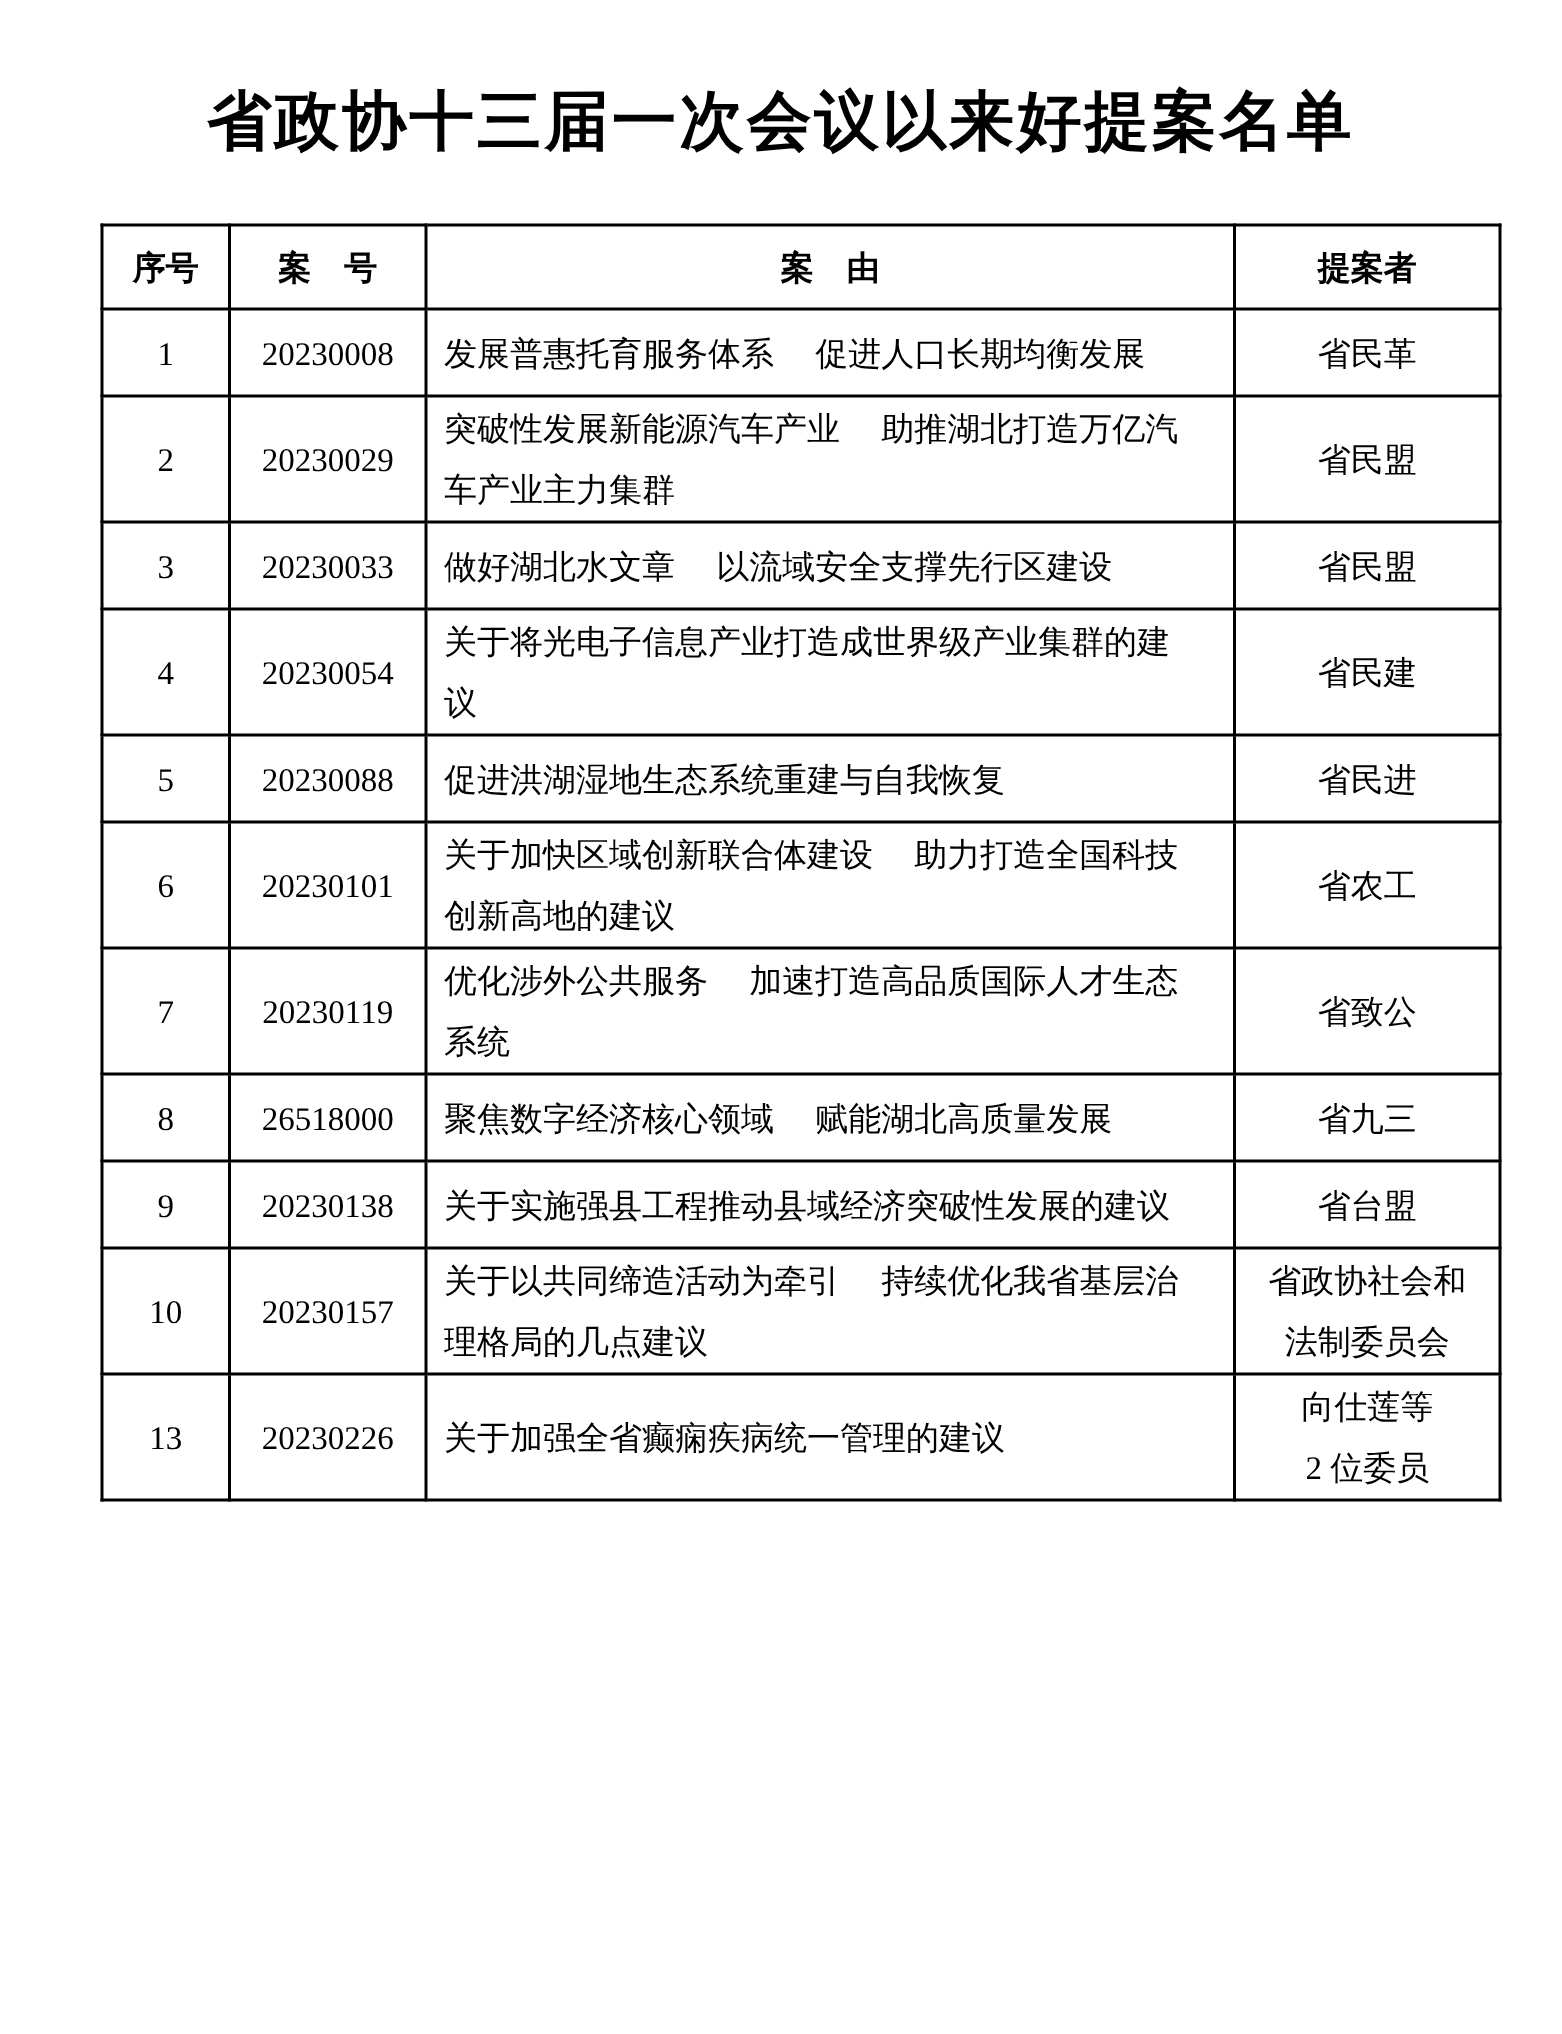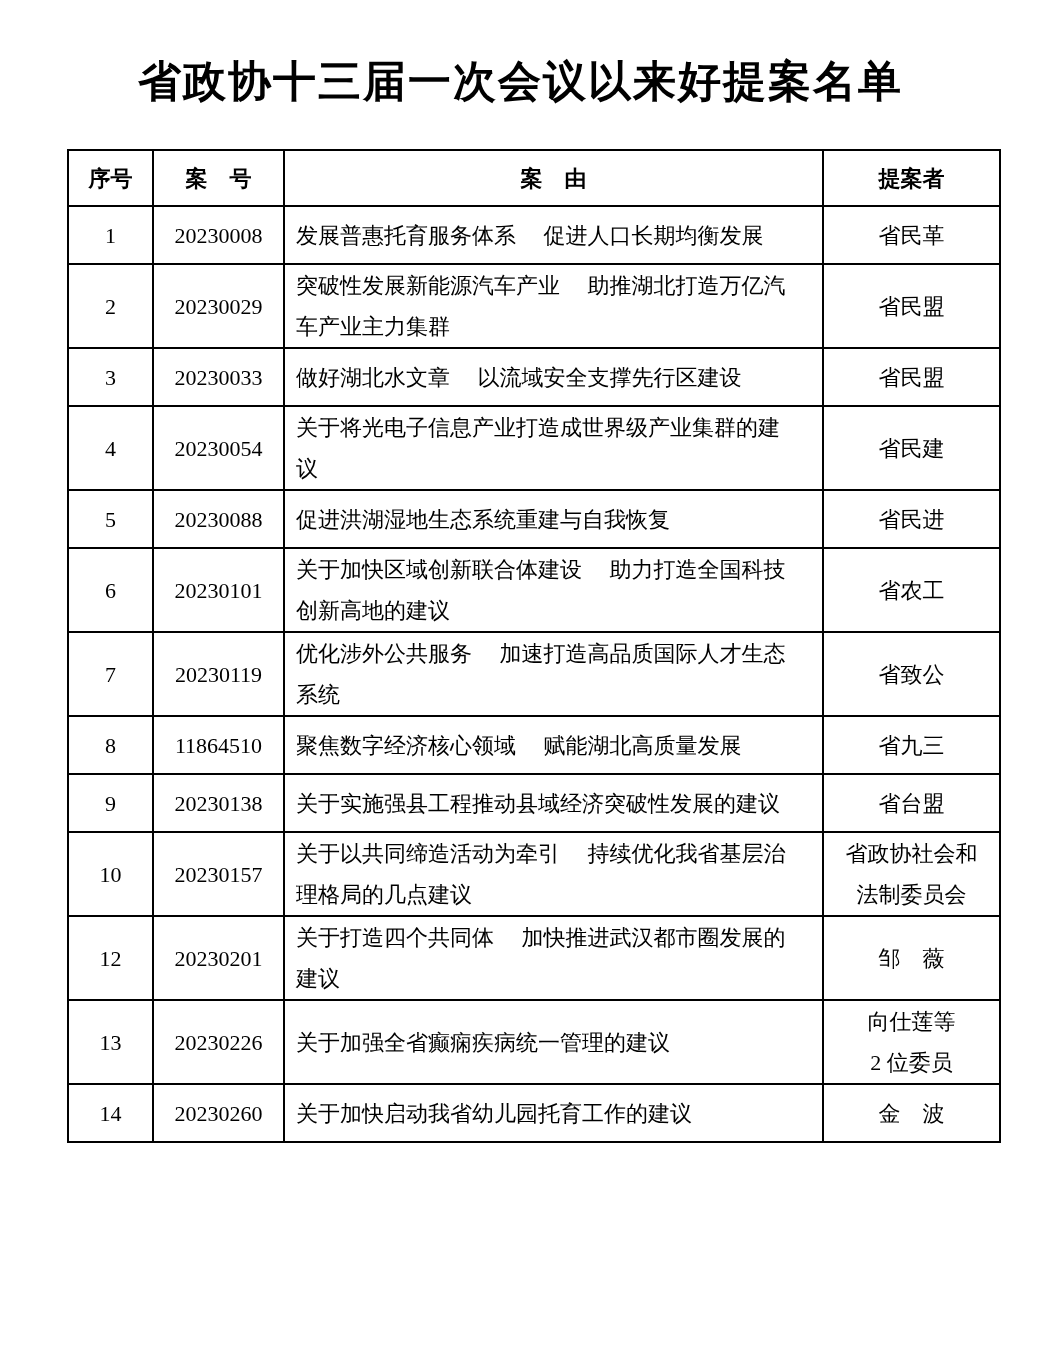--- a/index.html
+++ b/index.html
@@ -122,54 +122,41 @@
         </tr>
         <tr>
           <td class="col-no">7</td>
           <td class="col-case_no">20230119</td>
           <td class="col-subject">优化涉外公共服务　 加速打造高品质国际人才生态
 系统</td>
           <td class="col-proposer">省致公</td>
         </tr>
         <tr>
           <td class="col-no">8</td>
-          <td class="col-case_no">11864510</td>
+          <td class="col-case_no">26518000</td>
           <td class="col-subject">聚焦数字经济核心领域　 赋能湖北高质量发展</td>
           <td class="col-proposer">省九三</td>
         </tr>
         <tr>
           <td class="col-no">9</td>
           <td class="col-case_no">20230138</td>
           <td class="col-subject">关于实施强县工程推动县域经济突破性发展的建议</td>
           <td class="col-proposer">省台盟</td>
         </tr>
         <tr>
           <td class="col-no">10</td>
           <td class="col-case_no">20230157</td>
           <td class="col-subject">关于以共同缔造活动为牵引　 持续优化我省基层治
 理格局的几点建议</td>
           <td class="col-proposer">省政协社会和
 法制委员会</td>
         </tr>
         <tr>
-          <td class="col-no">12</td>
-          <td class="col-case_no">20230201</td>
-          <td class="col-subject">关于打造四个共同体　 加快推进武汉都市圈发展的
-建议</td>
-          <td class="col-proposer">邹　薇</td>
-        </tr>
-        <tr>
           <td class="col-no">13</td>
           <td class="col-case_no">20230226</td>
           <td class="col-subject">关于加强全省癫痫疾病统一管理的建议</td>
           <td class="col-proposer">向仕莲等
 2 位委员</td>
-        </tr>
-        <tr>
-          <td class="col-no">14</td>
-          <td class="col-case_no">20230260</td>
-          <td class="col-subject">关于加快启动我省幼儿园托育工作的建议</td>
-          <td class="col-proposer">金　波</td>
         </tr>
       </tbody>
   </table>
 
 </div>
 
 </body></html>

